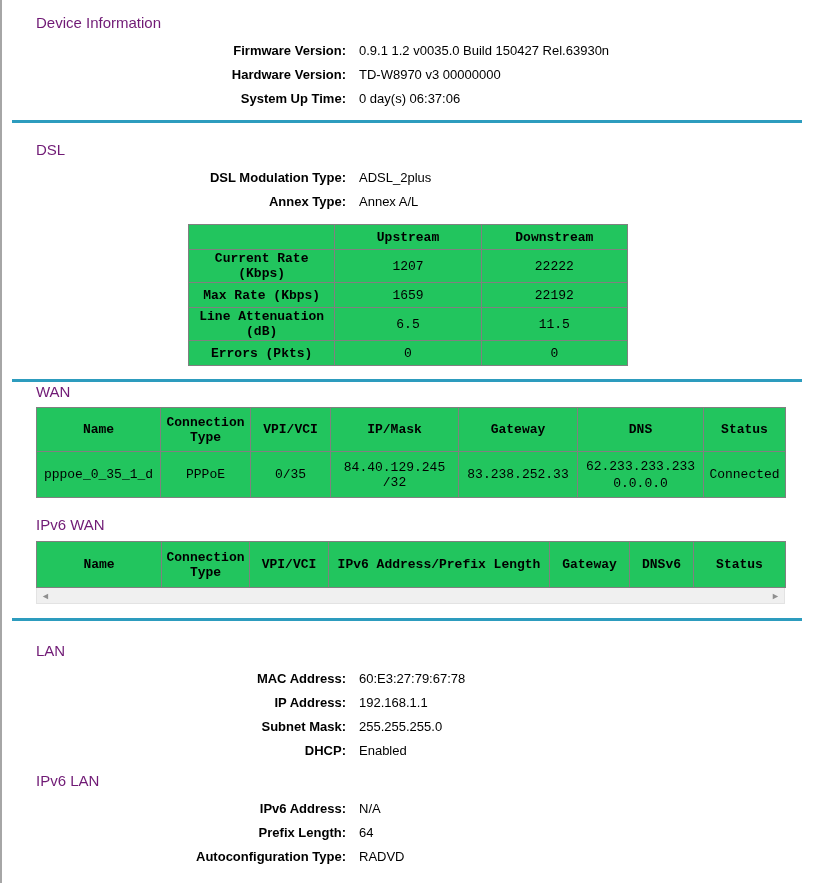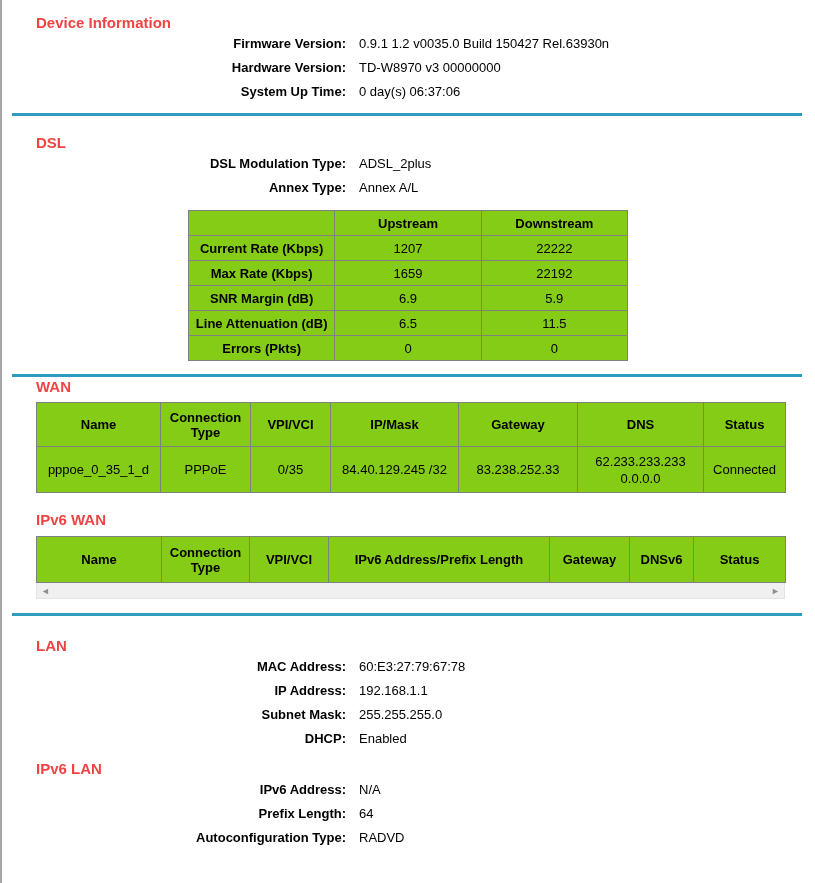--- a/index.html
+++ b/index.html
@@ -10,44 +10,45 @@
     background: #ffffff;
     border-left: 2px solid #a6a6a6;
     font-family: "Liberation Sans", sans-serif;
     font-size: 13px;
     color: #000000;
     overflow: hidden;
     position: relative;
   }
   .heading {
     font-size: 15px;
-    font-weight: bold;
+    font-weight: normal;
     line-height: 18px;
     margin: 0 0 0 34px;
-    color: #ef4444;
+    color: #701a75;
   }
   .divider {
     height: 3px;
     background: #2d9cbe;
     margin: 0 13px 0 10px;
   }
-  .info-rows { }
+  .info-rows { margin-top: 7px; }
   .info-row { display: flex; height: 24px; line-height: 24px; }
   .info-label {
     width: 344px;
     text-align: right;
     font-weight: bold;
     white-space: pre;
   }
   .info-value { margin-left: 13px; white-space: pre; }
 
   table.data-table {
     border-collapse: collapse;
     table-layout: fixed;
-    background: #84cc16;
+    background: #22c55e;
+    font-family: Liberation Mono, monospace;
   }
   table.data-table th, table.data-table td {
     border: 1px solid #808080;
     text-align: center;
     vertical-align: middle;
     padding: 1px 3px;
     font-size: 13px;
     overflow: hidden;
   }
   table.data-table th { font-weight: bold; }
@@ -146,25 +147,20 @@
           <td class="row-label">Current Rate (Kbps)</td>
           <td>1207</td>
           <td>22222</td>
         </tr>
         <tr>
           <td class="row-label">Max Rate (Kbps)</td>
           <td>1659</td>
           <td>22192</td>
         </tr>
         <tr>
-          <td class="row-label">SNR Margin (dB)</td>
-          <td>6.9</td>
-          <td>5.9</td>
-        </tr>
-        <tr>
           <td class="row-label">Line Attenuation (dB)</td>
           <td>6.5</td>
           <td>11.5</td>
         </tr>
         <tr>
           <td class="row-label">Errors (Pkts)</td>
           <td>0</td>
           <td>0</td>
         </tr>
       </tbody>

